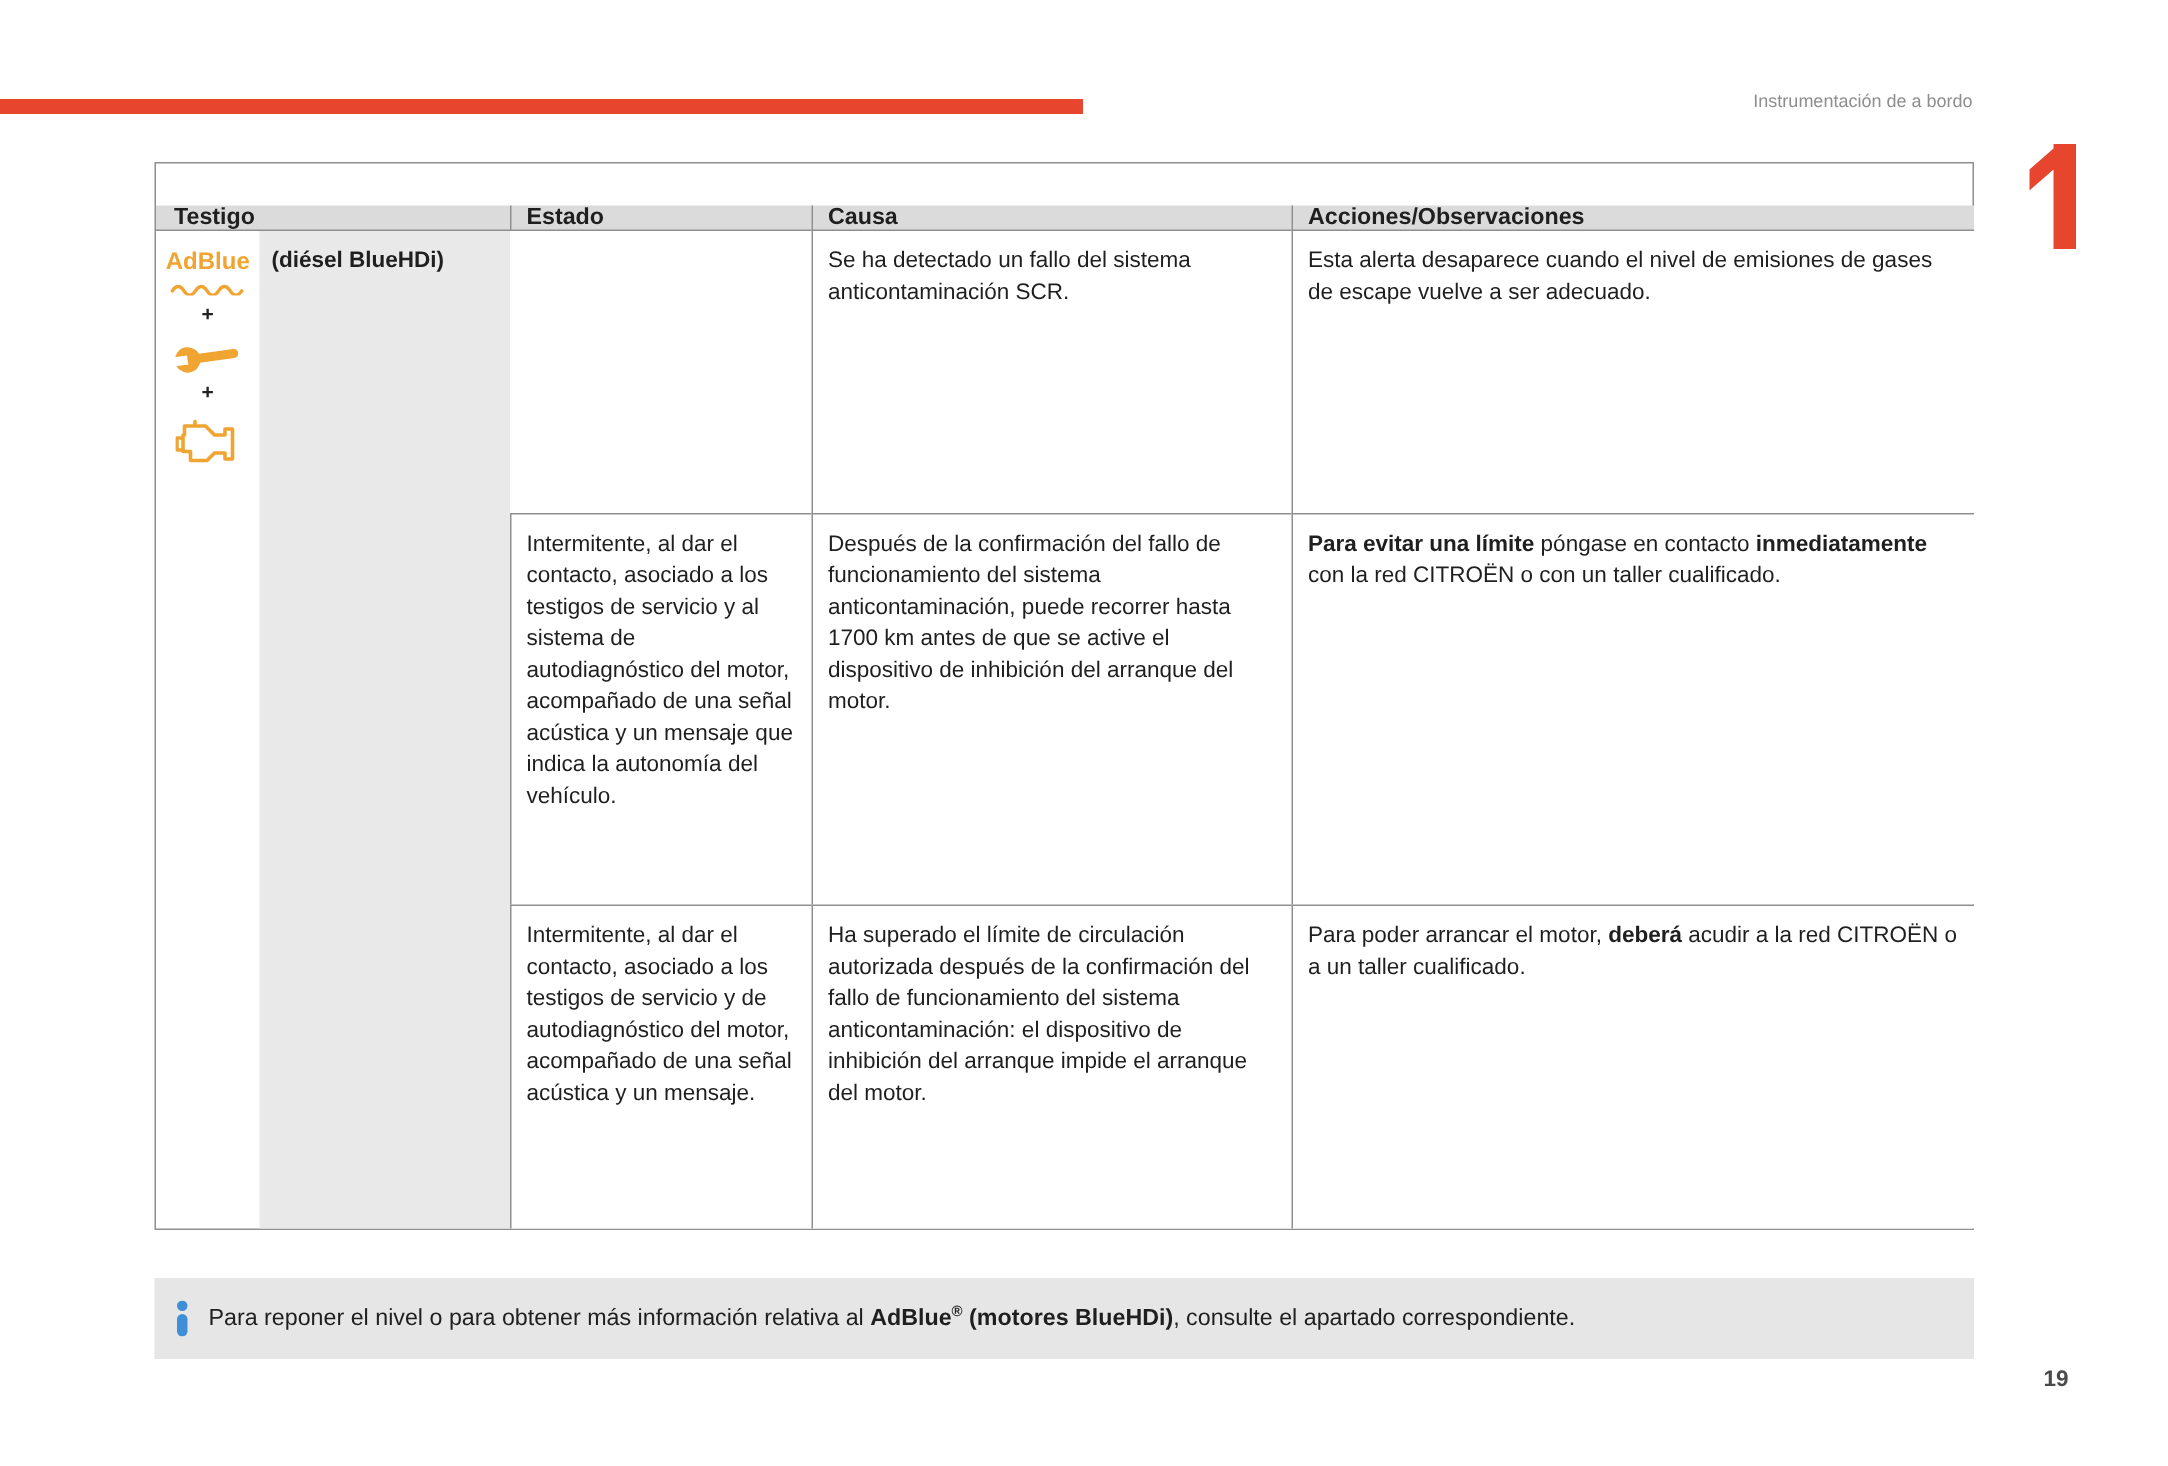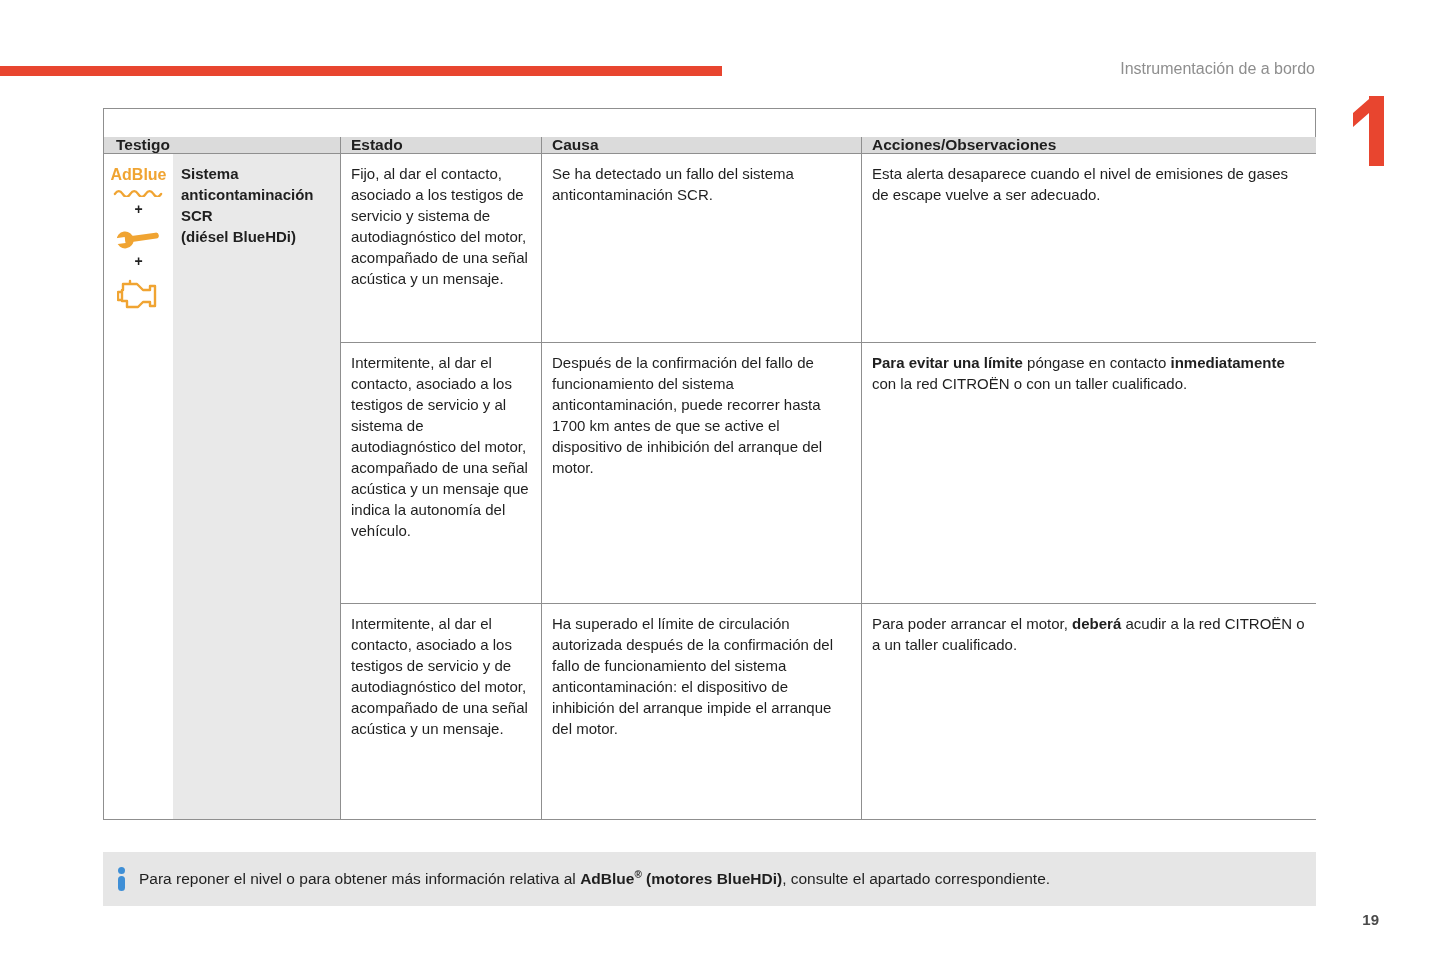--- a/index.html
+++ b/index.html
@@ -22,21 +22,21 @@
     color:var(--text);
     font-size:15px;
     overflow:hidden;
   }
   .red-bar{
     position:absolute;left:0;top:66px;width:722px;height:10px;
     background:var(--accent-red);
   }
   .header-title{
     position:absolute;top:60px;right:130px;
-    font-size:16px;color:var(--muted);
+    font-size:12px;color:var(--muted);
   }
   .chapter-num{
     position:absolute;top:96px;right:60px;color:var(--accent-red);
   }
   .page-num{
     position:absolute;top:911px;right:66px;
     font-weight:bold;font-size:15px;color:#4a4a4a;
   }
 
   
@@ -140,25 +140,23 @@
         <rect x="9" y="8" width="34" height="6" rx="3" fill="currentColor"></rect>
       </g>
     </svg>
     <span class="plus-sign">+</span>
     <svg class="orange-icon icon-gap" width="44" height="32" viewBox="0 0 44 30">
       <path d="M13 4 V1 M6 4 H20 L26 10 H33 V6 H38 V26 H33 V22 H26 L21 27 H10 V21 H5 V10 H6 Z M5 12 H1 V20 H5" fill="none" stroke="currentColor" stroke-width="2.4" stroke-linejoin="round" stroke-linecap="round"></path>
     </svg>
   </div>
 
   <div class="cell-label">
-    <div>Sistema anticontaminación SCR</div>
     <div>(diésel BlueHDi)</div>
   </div>
 
-  <div class="cell r2 c-estado col-sep">Fijo, al dar el contacto, asociado a los testigos de servicio y sistema de autodiagnóstico del motor, acompañado de una señal acústica y un mensaje.</div>
   <div class="cell r2 c-causa col-sep">Se ha detectado un fallo del sistema anticontaminación SCR.</div>
   <div class="cell r2 c-acciones col-sep"><span>Esta alerta desaparece cuando el nivel de emisiones de gases de escape vuelve a ser adecuado.</span></div>
 
   <div class="cell r3 c-estado col-sep row-sep">Intermitente, al dar el contacto, asociado a los testigos de servicio y al sistema de autodiagnóstico del motor, acompañado de una señal acústica y un mensaje que indica la autonomía del vehículo.</div>
   <div class="cell r3 c-causa col-sep row-sep">Después de la confirmación del fallo de funcionamiento del sistema anticontaminación, puede recorrer hasta 1700 km antes de que se active el dispositivo de inhibición del arranque del motor.</div>
   <div class="cell r3 c-acciones col-sep row-sep"><span style="font-weight: bold;">Para evitar una límite</span><span> póngase en contacto </span><span style="font-weight: bold;">inmediatamente</span><span> con la red CITROËN o con un taller cualificado.</span></div>
 
   <div class="cell r4 c-estado col-sep row-sep">Intermitente, al dar el contacto, asociado a los testigos de servicio y de autodiagnóstico del motor, acompañado de una señal acústica y un mensaje.</div>
   <div class="cell r4 c-causa col-sep row-sep">Ha superado el límite de circulación autorizada después de la confirmación del fallo de funcionamiento del sistema anticontaminación: el dispositivo de inhibición del arranque impide el arranque del motor.</div>
   <div class="cell r4 c-acciones col-sep row-sep"><span>Para poder arrancar el motor, </span><span style="font-weight: bold;">deberá</span><span> acudir a la red CITROËN o a un taller cualificado.</span></div>

